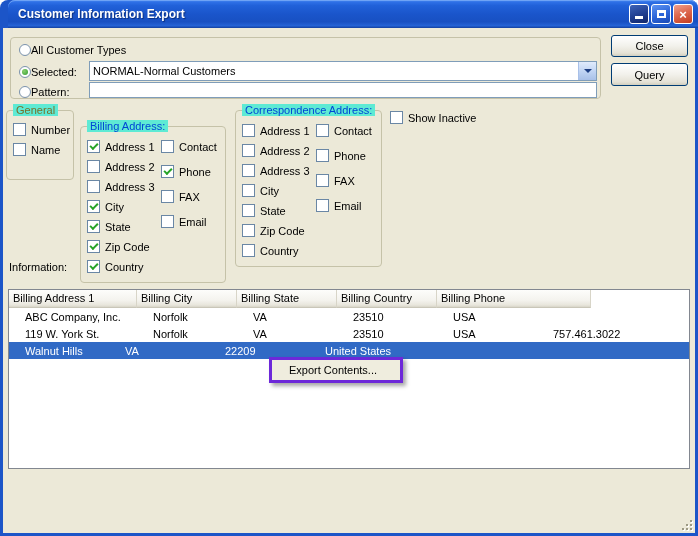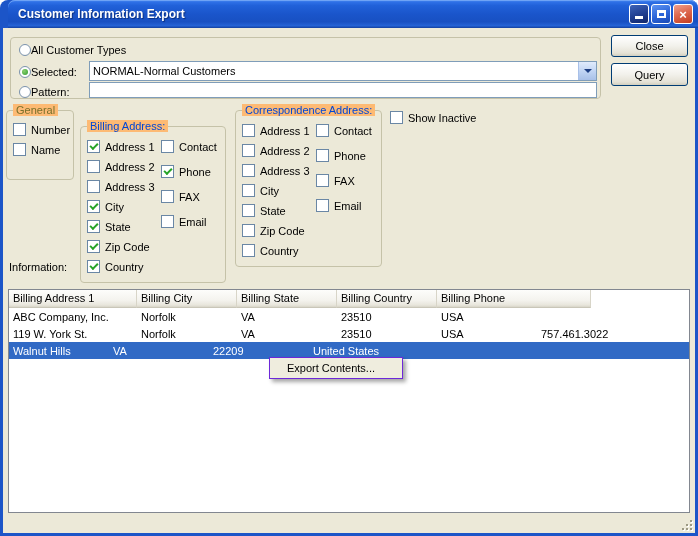--- a/index.html
+++ b/index.html
@@ -40,21 +40,21 @@
   .icon-max { width:9px; height:8px; border:2px solid #fff; border-top-width:3px; box-sizing:border-box; }
 
   
   .client {
     position:absolute; left:3px; top:28px; width:692px; height:505px;
     background:#ECE9D8;
   }
 
   
   .groupbox { position:absolute; border:1px solid #C5C2A8; border-radius:4px; box-sizing:border-box; }
-  .gb-label { position:absolute; top:-7px; left:6px; background:#fdba74; padding:0 3px; white-space:nowrap; }
+  .gb-label { position:absolute; top:-7px; left:6px; background:#5eead4; padding:0 3px; white-space:nowrap; }
   .gb-blue  { color:#0046D5; }
   .gb-olive { color:#77702B; }
 
   .filter-box { left:7px; top:9px; width:591px; height:62px; }
 
   
   .radio-row { position:absolute; display:flex; align-items:flex-end; gap:0; height:13px; }
   .radio {
     width:12px; height:12px; box-sizing:border-box; flex:none;
     border:1px solid #7B93AE; border-radius:50%;
@@ -118,40 +118,40 @@
   .list-c1 { left:6px;  top:13px; gap:7px; }
   .list-c2 { left:80px; top:13px; gap:12px; }
   .gen-list { left:6px; top:12px; gap:7px; }
 
   .show-inactive { position:absolute; left:387px; top:83px; display:flex; align-items:center; height:13px; }
 
   .info-label { position:absolute; left:6px; top:233px; }
 
   
   .table {
-    position:absolute; left:5px; top:261px; width:682px; height:224px;
+    position:absolute; left:5px; top:261px; width:682px; height:180px;
     background:#fff; border:1px solid #828790; box-sizing:border-box;
     overflow:hidden; display:flex; flex-direction:column;
   }
   .thead { display:flex; height:18px; flex:none; }
   .th {
     box-sizing:border-box; padding:2px 0 0 4px;
     background:linear-gradient(180deg,#FDFDFB,#F4F3EE 60%,#E8E6DC 88%,#D8D5C8 100%);
     border-right:1px solid #D8D5C8; border-bottom:1px solid #C9C6B8;
     white-space:nowrap; overflow:hidden; flex:none;
   }
   .tbody { flex:1; }
-  .tr { display:flex; height:17px; align-items:center; }
+  .tr { display:flex; height:17px; align-items:center;padding-left:12px; }
   .td { box-sizing:border-box; padding:0 4px; white-space:nowrap; overflow:hidden; flex:none; }
   .tr.sel { background:#316AC5; color:#fff; }
 
   
   .context-menu {
     position:absolute; left:266px; top:329px; width:134px;
-    background:#EFEDDE; border:1px solid #6d28d9; padding:1px; box-sizing:border-box;
+    background:#EFEDDE; border:3px solid #6d28d9; padding:1px; box-sizing:border-box;
     box-shadow:3px 3px 4px rgba(0,0,0,0.35);
     z-index:5;
   }
   .menu-item { height:18px; line-height:18px; padding-left:16px; white-space:nowrap; }
 
   
   .grip { position:absolute; right:1px; bottom:1px; width:13px; height:13px; }
 </style>
 </head>
 <body>

